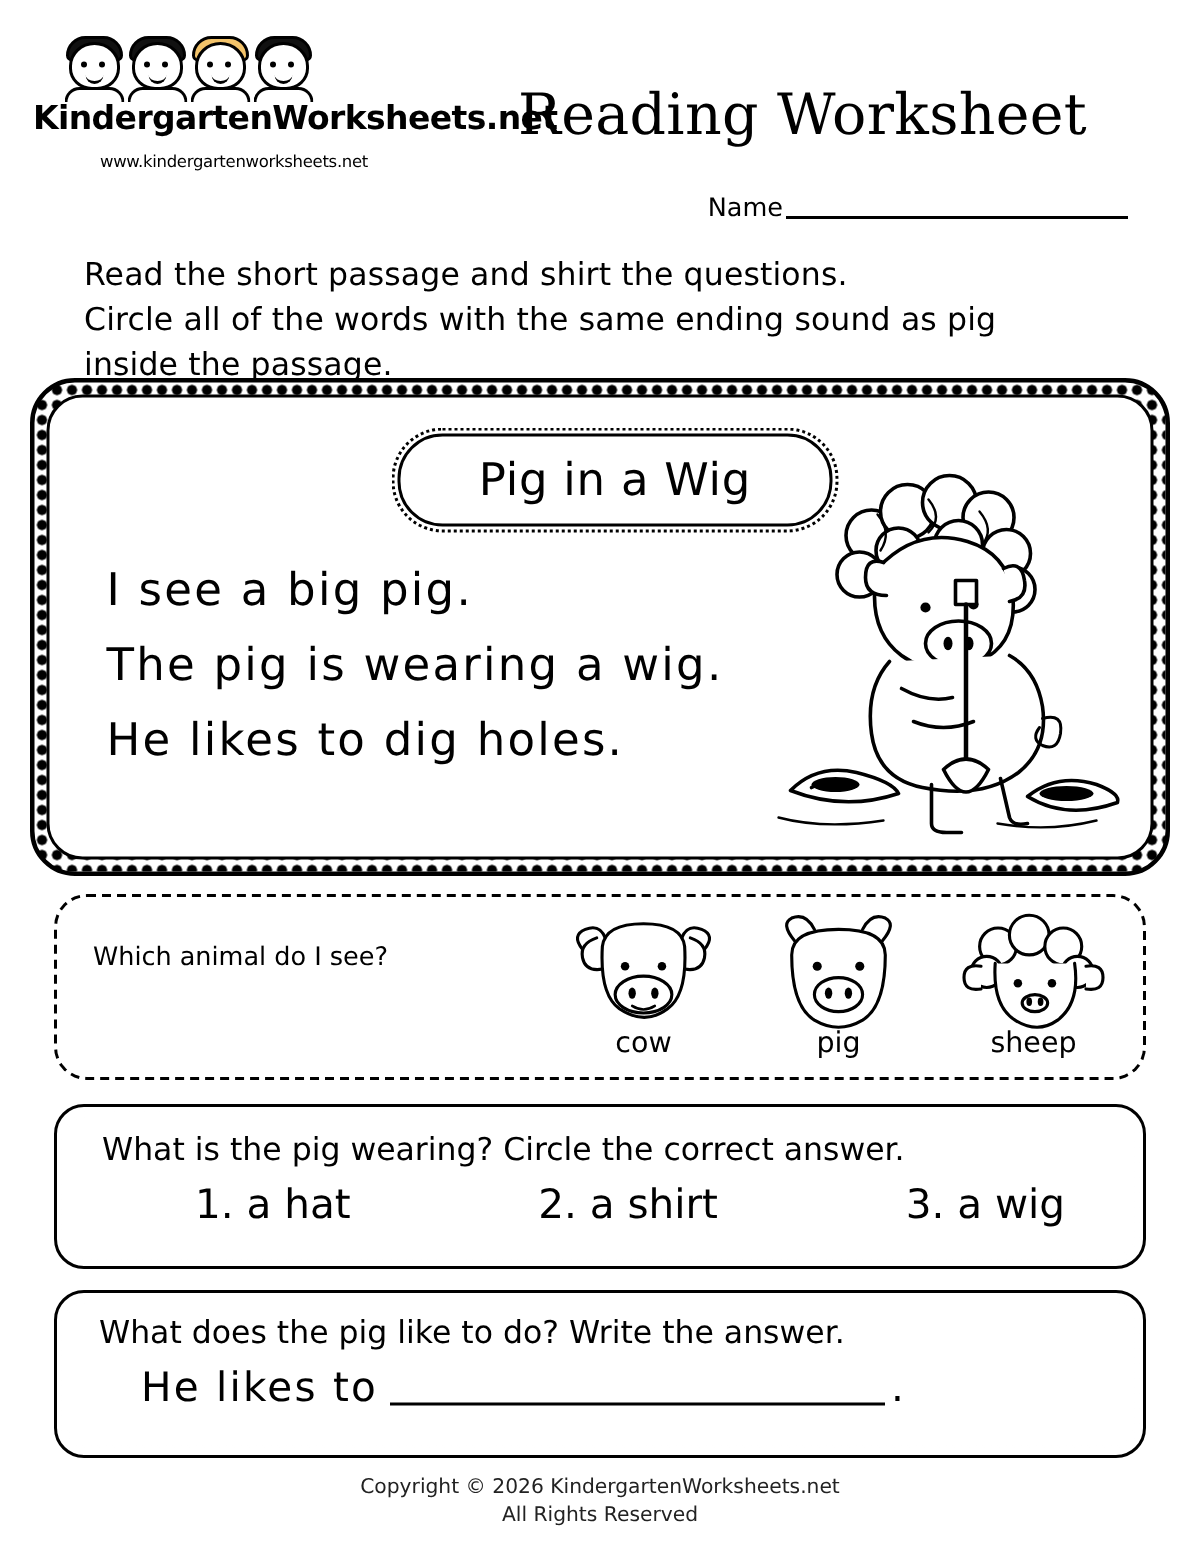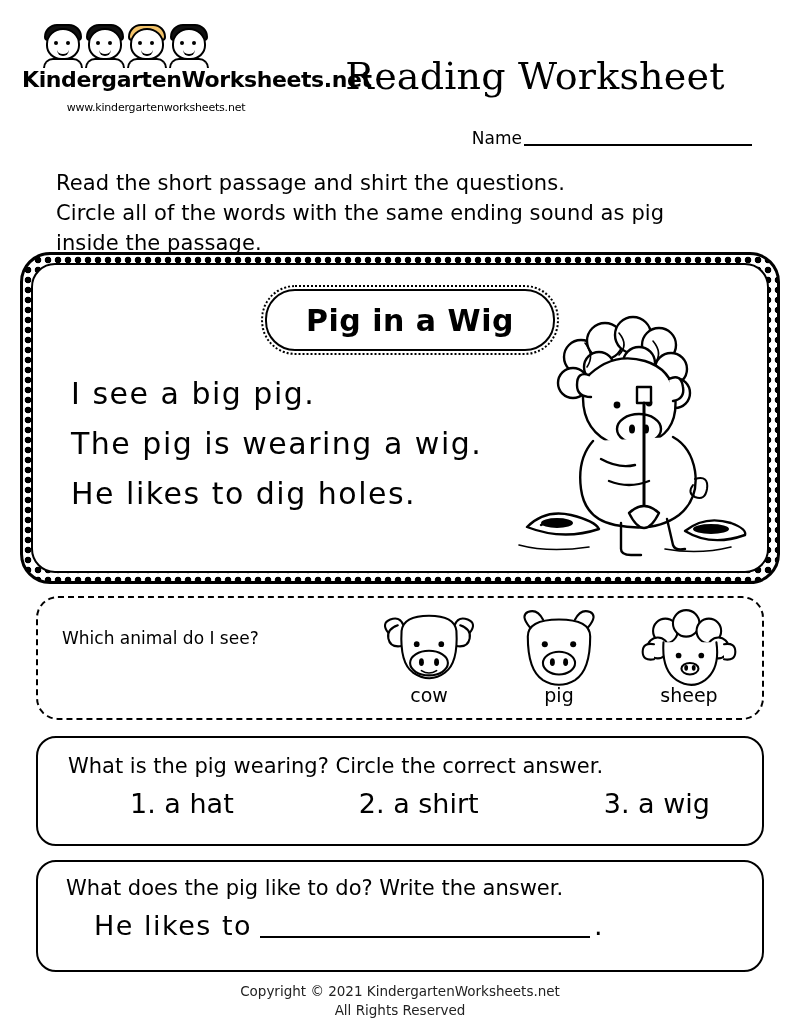--- a/index.html
+++ b/index.html
@@ -202,21 +202,20 @@
     border: 2.5px solid #000;
     border-radius: 30px;
     background: #fff;
     box-sizing: border-box;
     display: flex;
     align-items: center;
     justify-content: center;
     font-family: "DejaVu Sans", sans-serif;
     font-size: 30px;
     letter-spacing: 0.5px;
-    font-weight: bold;
   }
   .title-bubble .scallop {
     position: absolute;
     left: -6px; top: -6px; right: -6px; bottom: -6px;
     border: 2px dotted #000;
     border-radius: 34px;
     pointer-events: none;
   }
 
   .passage-text {
@@ -579,17 +578,17 @@
 
   <div class="q3-box">
     <div class="q3-inner"></div>
     <div class="q3-q">What does the pig like to do? Write the answer.</div>
     <div class="q3-answer">
       <span>He likes  to</span><span class="blank"></span><span class="dot">.</span>
     </div>
   </div>
 
   <div class="footer">
-    <div>Copyright © 2021 KindergartenWorksheets.net</div>
+    <div>Copyright © 2026 KindergartenWorksheets.net</div>
     <div>All Rights Reserved</div>
   </div>
 
 </div>
 
 </body></html>

